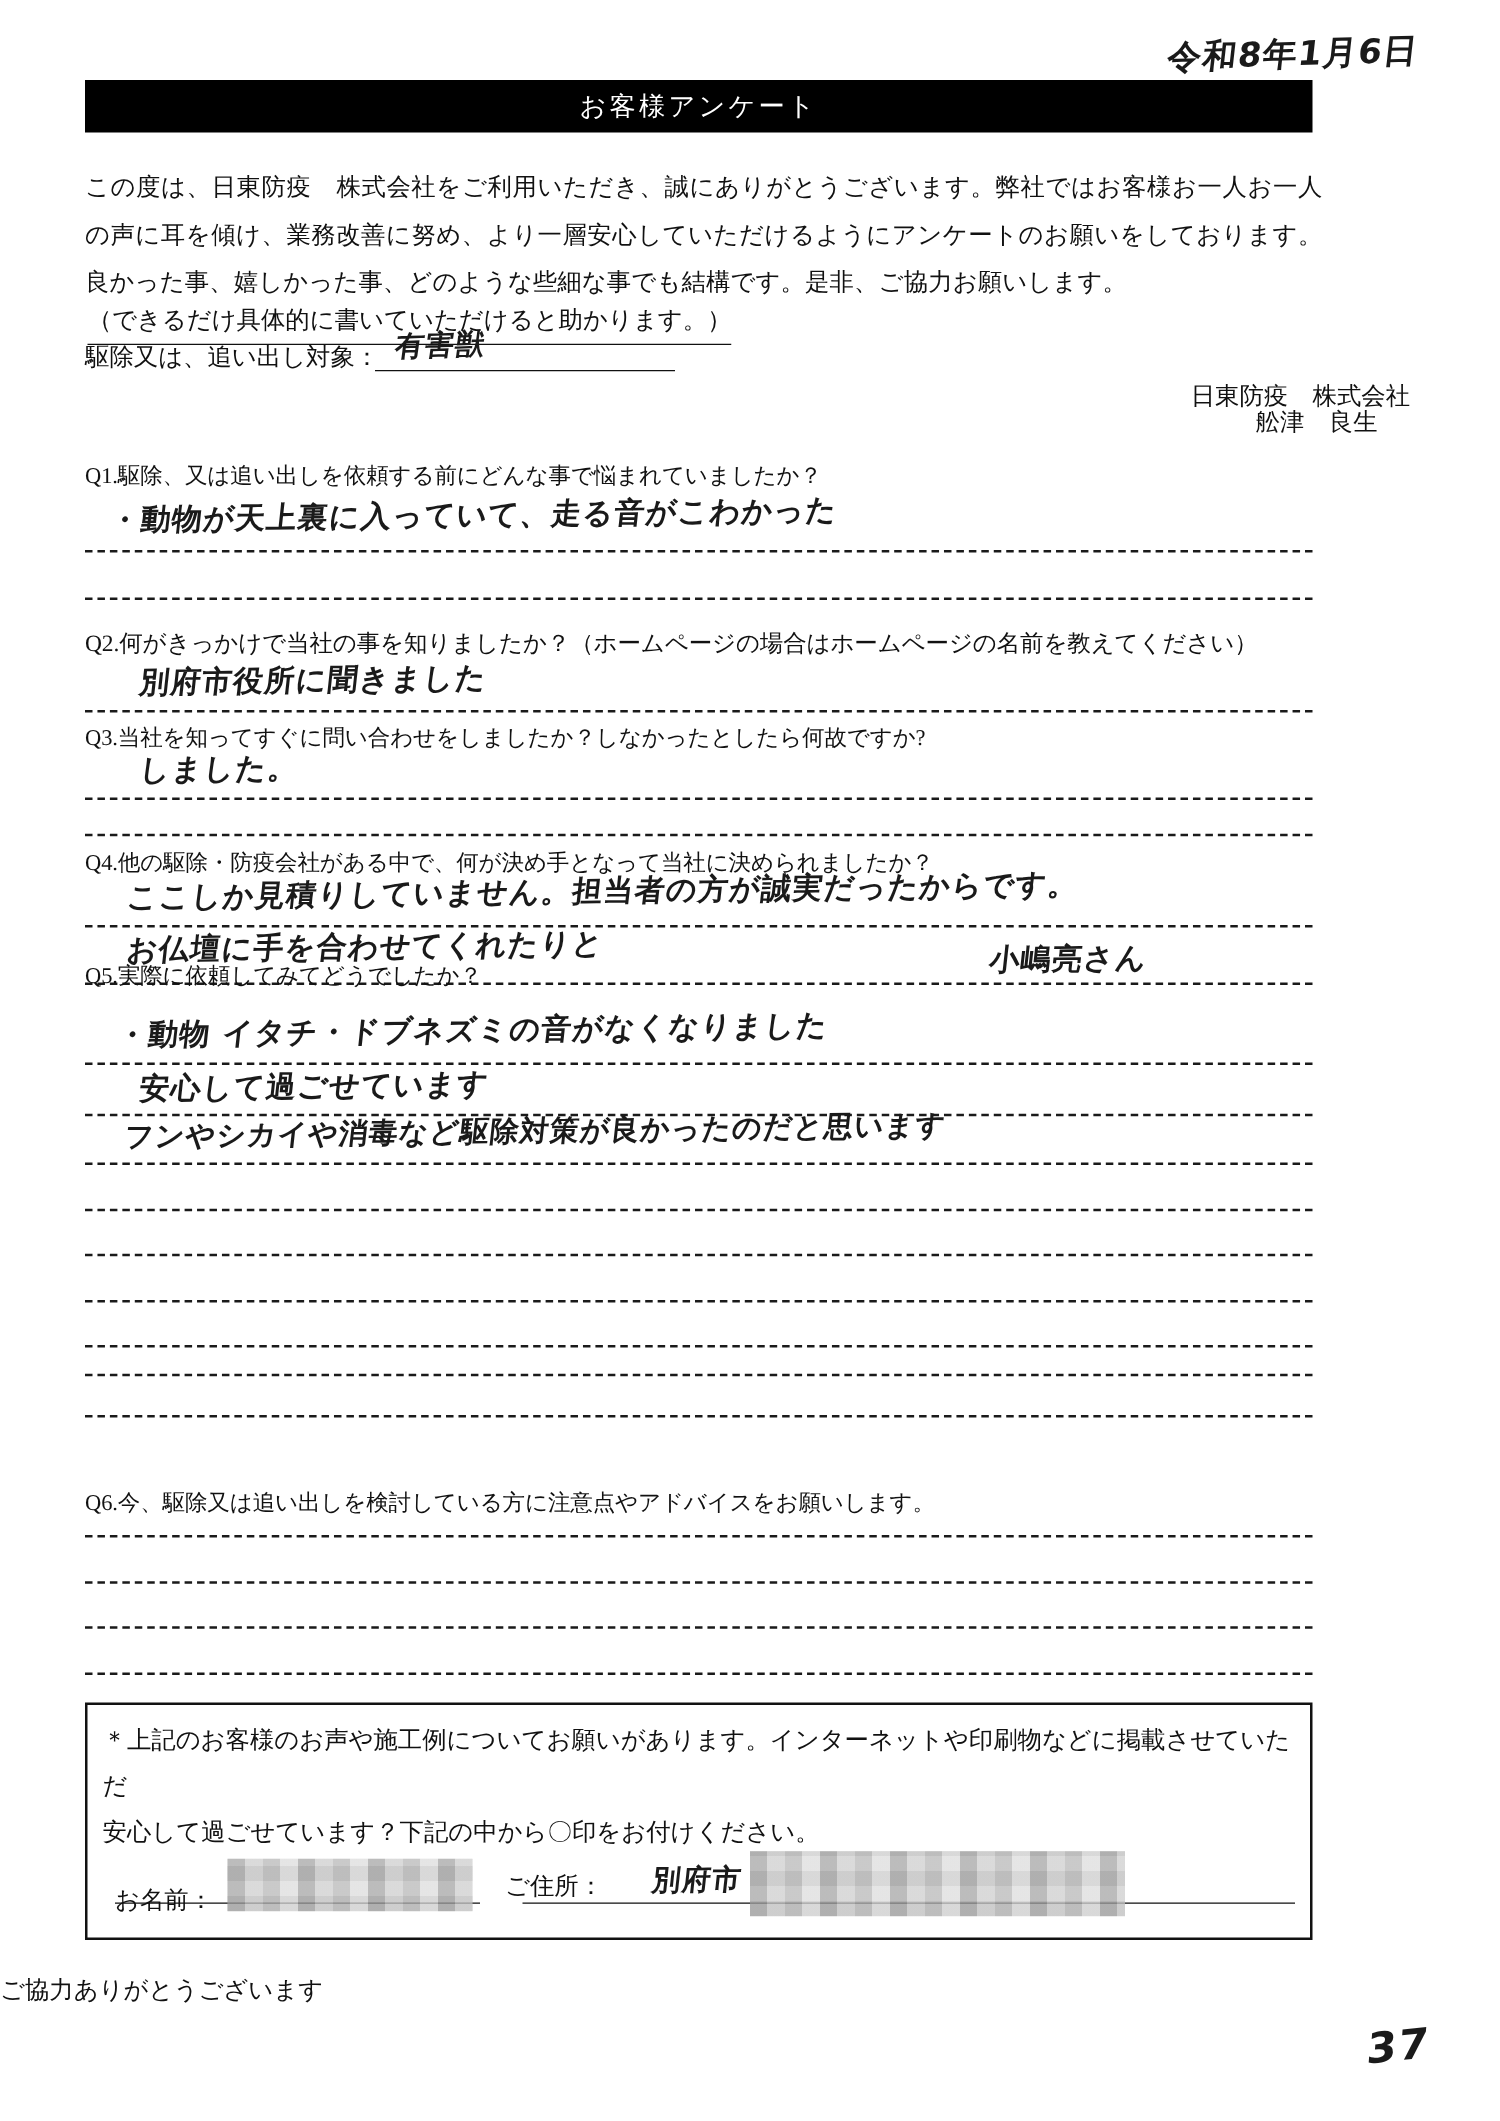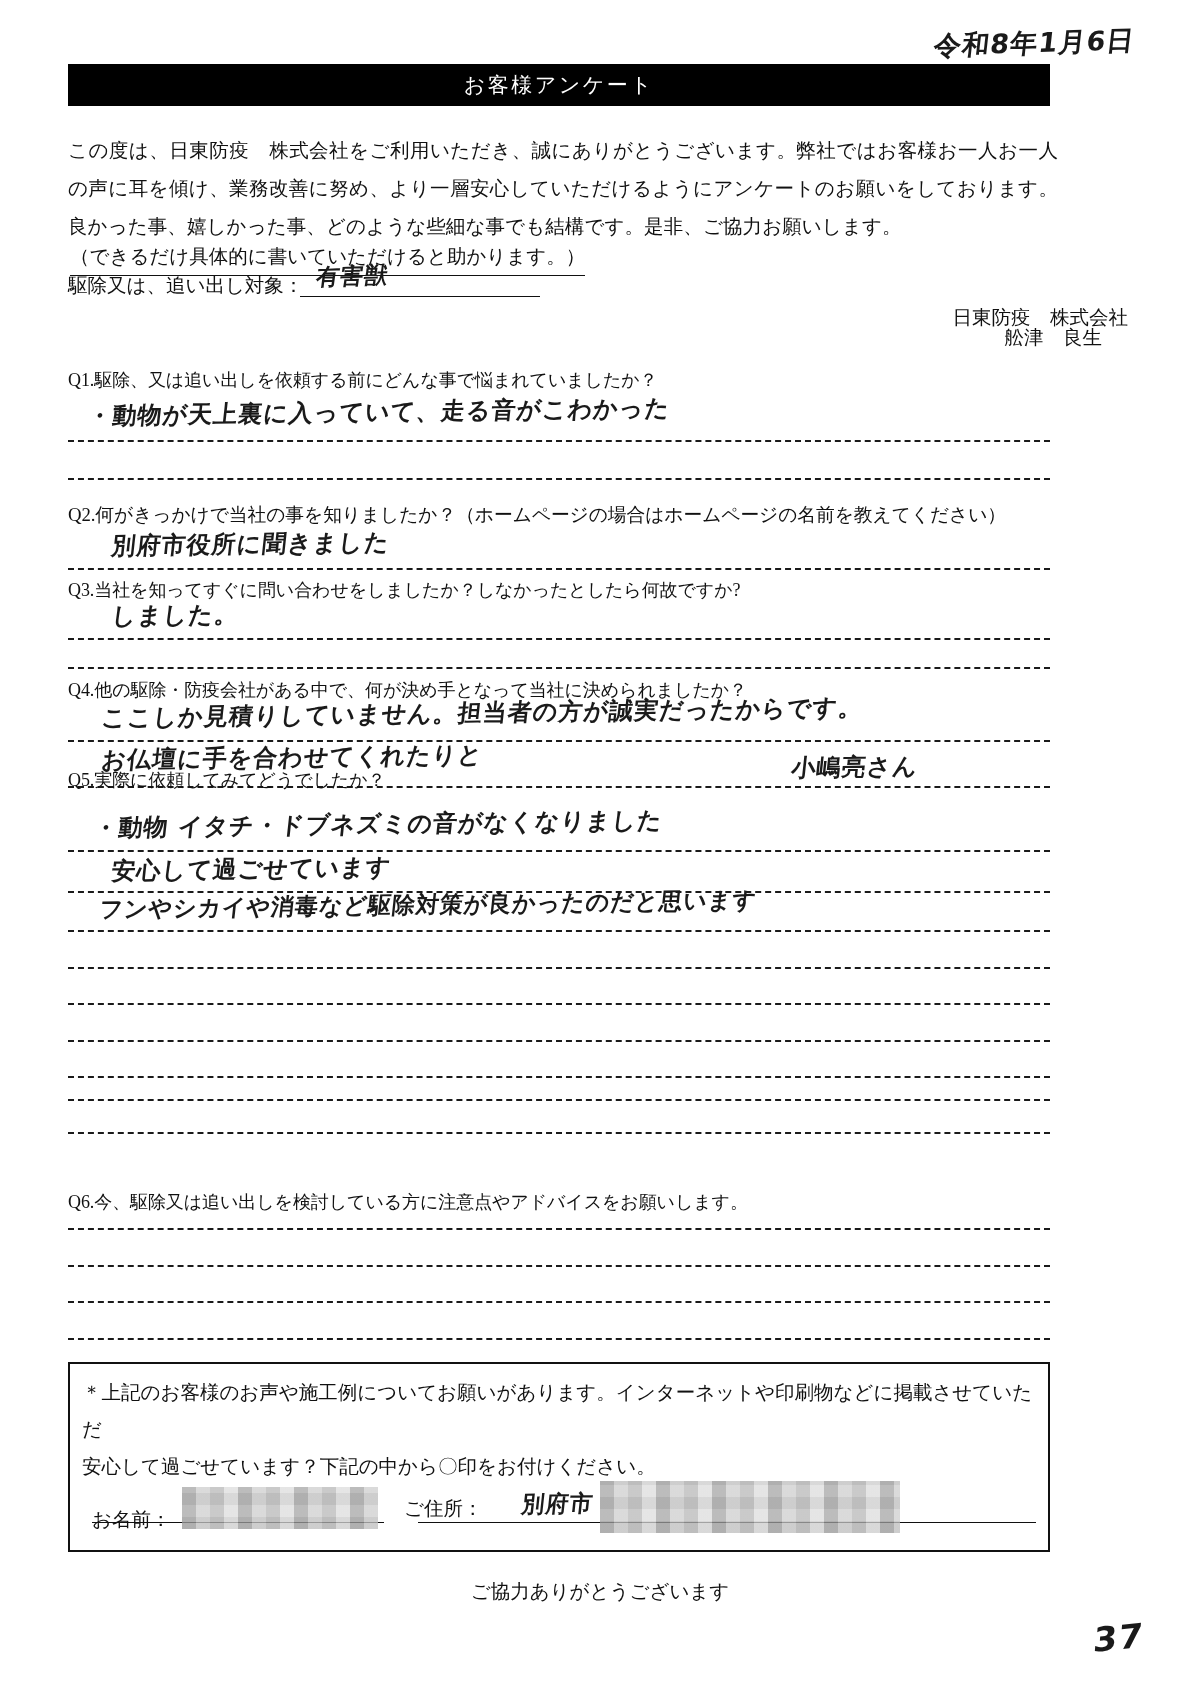--- a/index.html
+++ b/index.html
@@ -202,21 +202,20 @@
   .addr-city {
     position: absolute;
     font-size: 23px;
   }
 
   .footer-thanks {
     position: absolute;
     left: 0;
     top: 1578px;
     width: 1200px;
-    text-align: center;
     font-size: 19.5px;
   }
   .page-number {
     position: absolute;
     right: 58px;
     top: 1620px;
     font-size: 34px;
     transform: skewX(-10deg) rotate(-6deg);
   }
 </style>

